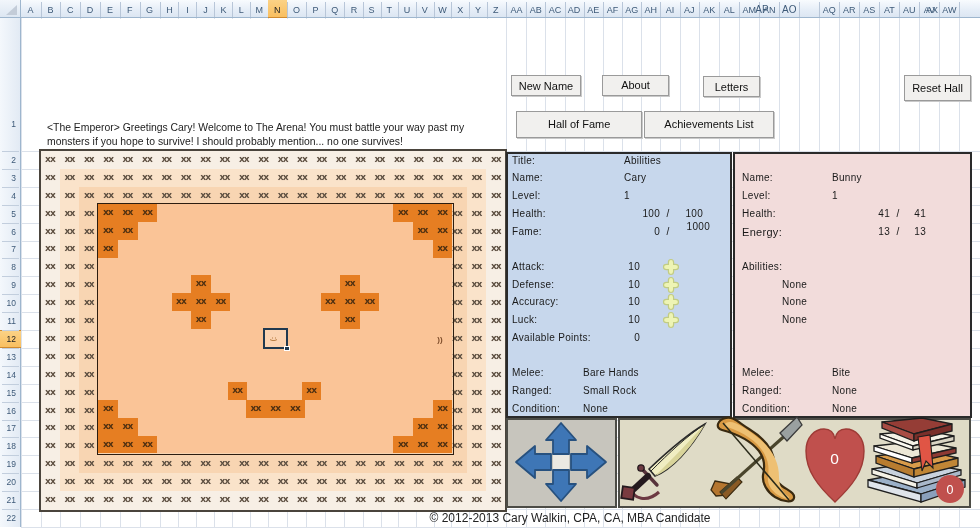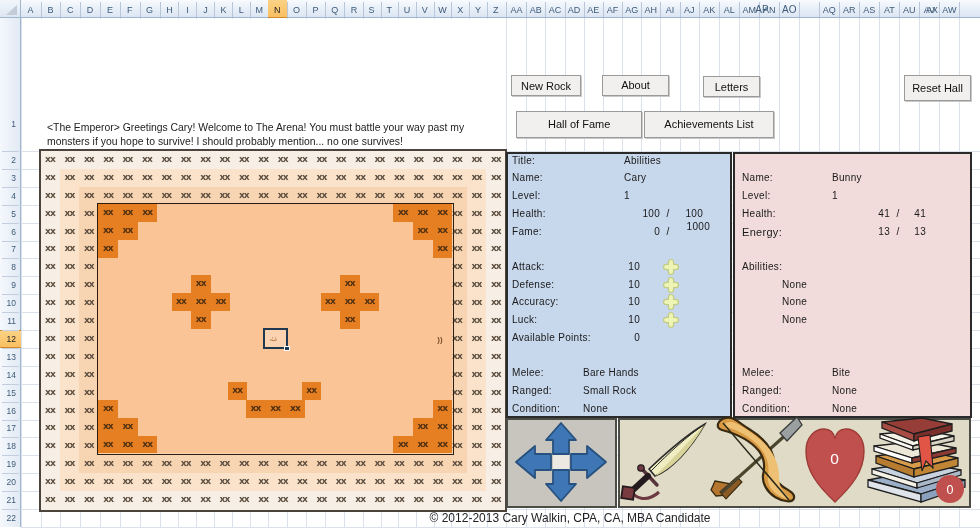--- a/index.html
+++ b/index.html
@@ -566,21 +566,21 @@
 
 <div class="abs" style="left:96.7px;top:202.6px;width:357.2px;height:252.39999999999998px;border:1.7px solid #2c1d10"></div>
 
 <div class="abs" style="left:38.599999999999994px;top:148.8px;width:468.4px;height:363.4px;border:2.4px solid #4a443c"></div>
 
 <div class="abs" style="left:263px;top:327.5px;width:24.5px;height:21px;border:2.4px solid #20394f;background:rgba(255,255,255,0.25)"></div>
 <div class="abs" style="left:273.5px;top:338.5px;font-size:7px;font-weight:bold;color:#b97f45;transform:translate(-50%,-50%) rotate(90deg);line-height:1">:)</div>
 <div class="abs" style="left:284px;top:345.5px;width:5.5px;height:5.5px;background:#20394f;border:1.2px solid #fff"></div>
 
 <div class="abs" style="left:440px;top:340px;transform:translate(-50%,-50%);font-size:8px;font-weight:bold;color:#7b4a28;line-height:1">))</div>
-<div class="btn" style="left:511px;top:75px;width:70.0px;height:21.0px">New Rock</div>
+<div class="btn" style="left:511px;top:75px;width:70.0px;height:21.0px">New Name</div>
 
 <div class="btn" style="left:602px;top:74.5px;width:67.0px;height:21.5px">About</div>
 
 <div class="btn" style="left:703px;top:76px;width:57.0px;height:21.0px">Letters</div>
 
 <div class="btn" style="left:904px;top:75px;width:67.0px;height:26.0px">Reset Hall</div>
 
 <div class="btn" style="left:516.3px;top:111px;width:125.7px;height:26.5px">Hall of Fame</div>
 
 <div class="btn" style="left:644px;top:111px;width:130.0px;height:26.5px">Achievements List</div>

